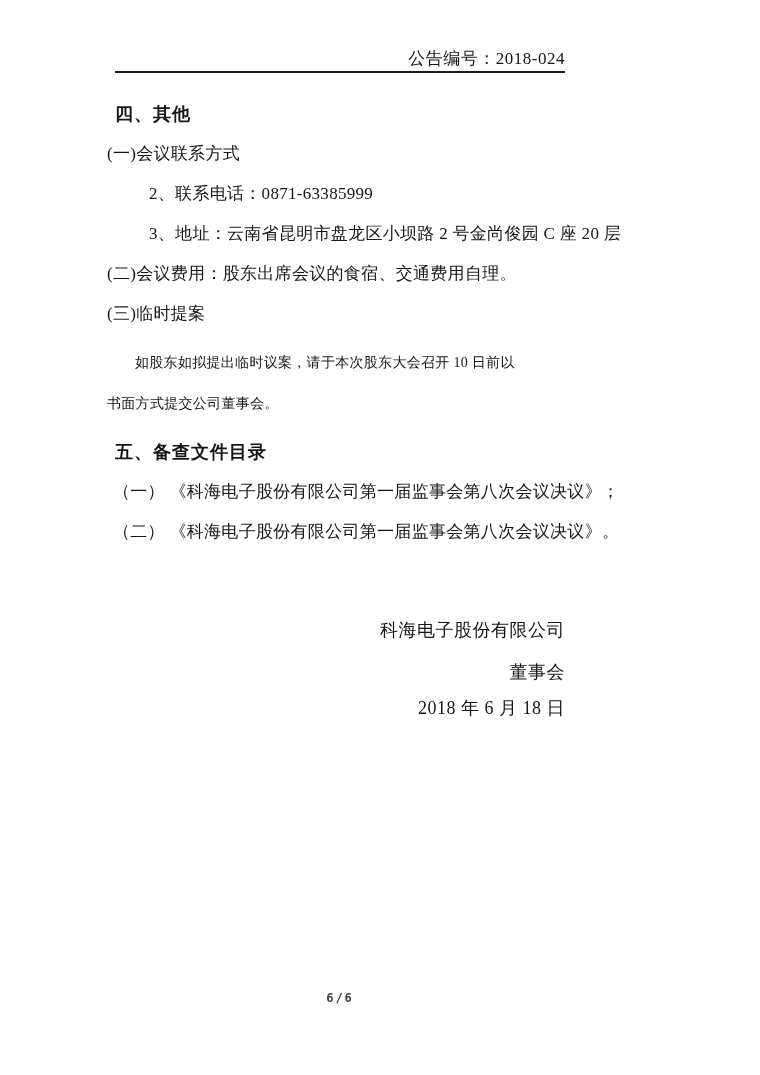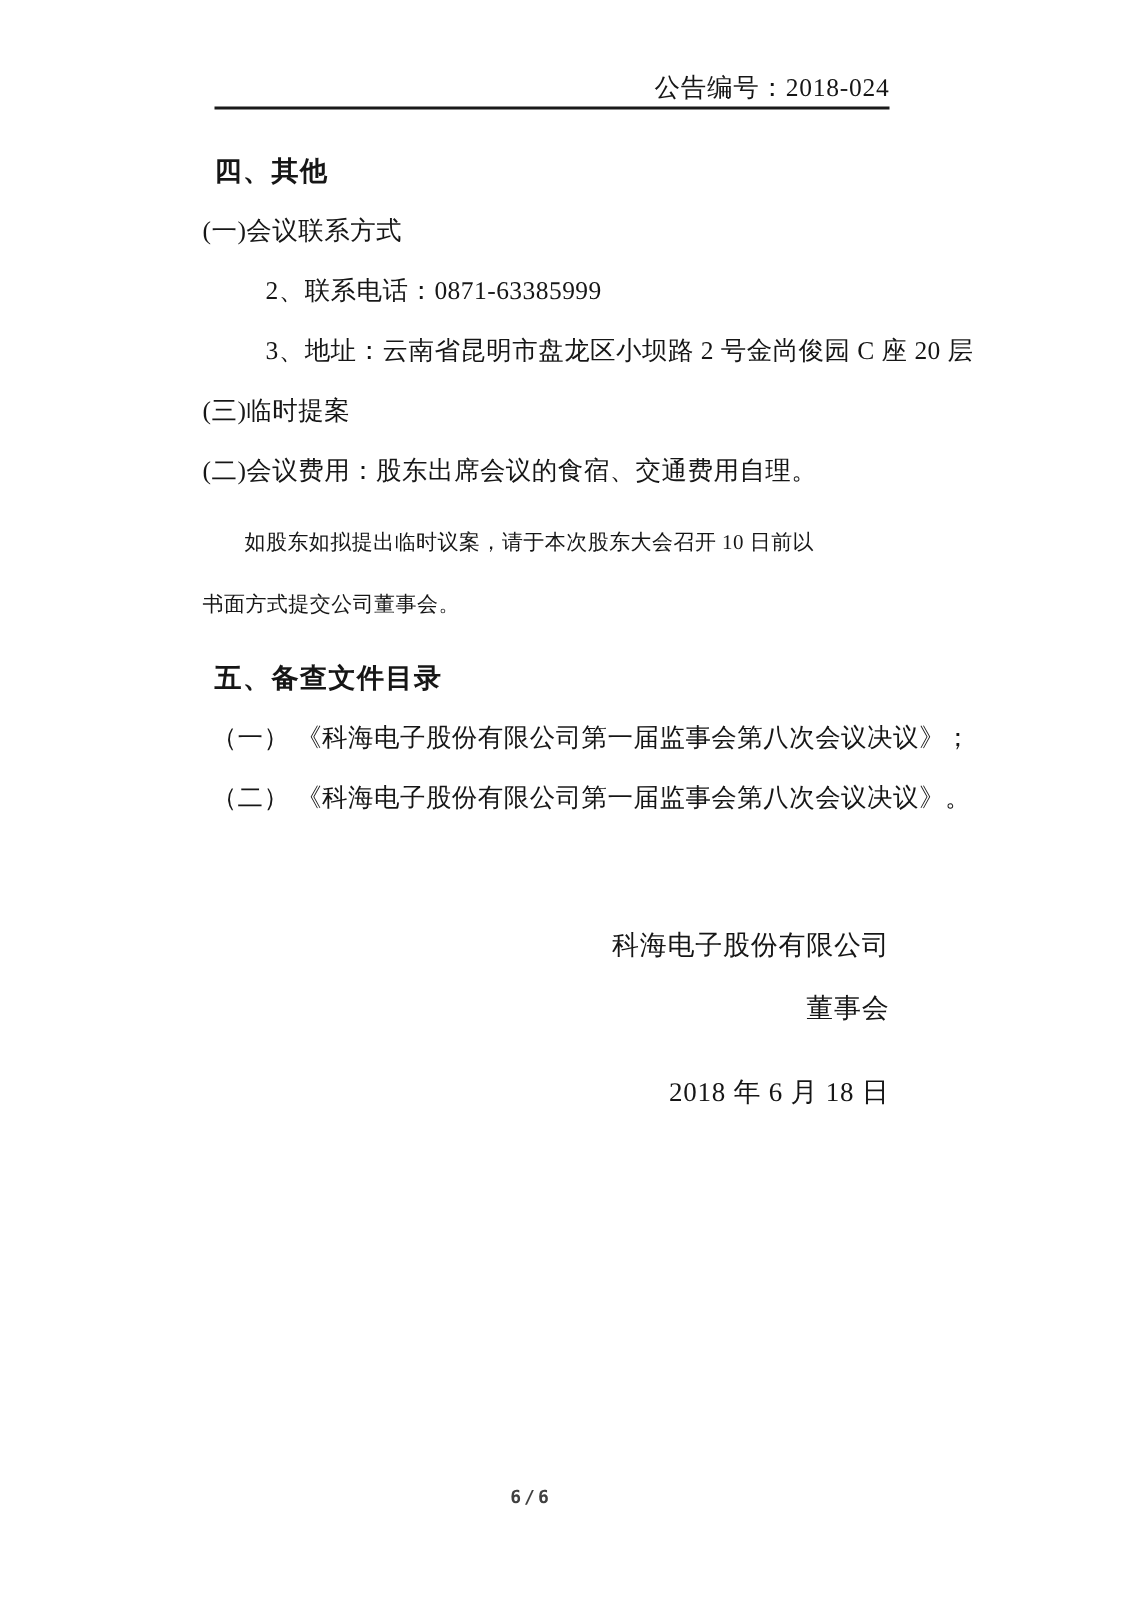--- a/index.html
+++ b/index.html
@@ -4,21 +4,20 @@
 <style>
   html, body { margin: 0; padding: 0; background: #ffffff; }
   .page {
     position: relative;
     width: 680px;
     height: 1075px;
     background: #ffffff;
     color: #161616;
     font-family: "Liberation Serif", "DejaVu Serif", serif;
     overflow: hidden;
-    padding-left: 28px;
   }
   .header {
     margin: 0 115px;
     padding-top: 48px;
     padding-bottom: 2px;
     border-bottom: 2px solid #1a1a1a;
     text-align: right;
     font-size: 17px;
     line-height: 21px;
     letter-spacing: 0.5px;
@@ -57,21 +56,21 @@
     margin-top: 74px;
     text-align: right;
   }
   .sigline {
     font-size: 18px;
     line-height: 24px;
     margin: 0 0 18px 0;
     letter-spacing: 0.5px;
     white-space: nowrap;
   }
-  .sigline.board { margin-bottom: 32px; }
+  .sigline.board { margin-bottom: 12px; }
   .sigline.date { margin-bottom: 0; }
   .footer {
     position: absolute;
     left: 0;
     top: 991px;
     width: 100%;
     text-align: center;
     font-family: "DejaVu Sans Mono", monospace;
     font-weight: 700;
     font-size: 12px;
@@ -92,23 +91,23 @@
 
     <div class="h">四、其他</div>
 
     <p class="line hang">(一)会议联系方式</p>
 
 
     <p class="line ind">2、联系电话：0871-63385999</p>
 
     <p class="line ind">3、地址：云南省昆明市盘龙区小坝路 2 号金尚俊园 C 座 20 层</p>
 
+    <p class="line hang">(二)会议费用：股东出席会议的食宿、交通费用自理。</p>
+
     <p class="line hang">(三)临时提案</p>
-
-    <p class="line hang">(二)会议费用：股东出席会议的食宿、交通费用自理。</p>
 
     <p class="para">如股东如拟提出临时议案，请于本次股东大会召开 10 日前以
 书面方式提交公司董事会。</p>
 
     <div class="h gap5">五、备查文件目录</div>
 
     <p class="line hang2">（一） 《科海电子股份有限公司第一届监事会第八次会议决议》；</p>
 
     <p class="line hang2">（二） 《科海电子股份有限公司第一届监事会第八次会议决议》。</p>
 

